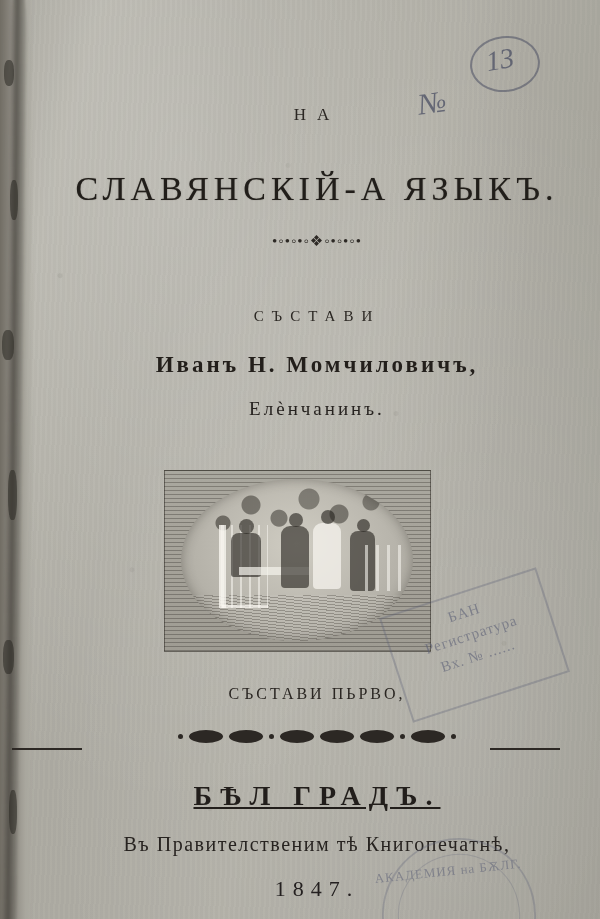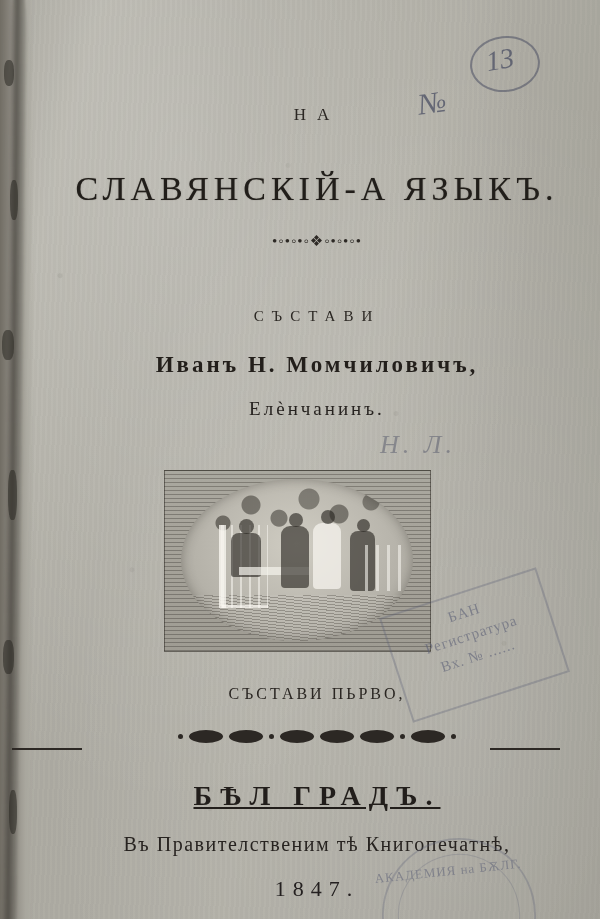--- a/index.html
+++ b/index.html
@@ -396,21 +396,20 @@
     <div class="line publisher">Въ Правителственим тѣ Книгопечатнѣ,</div>
     <div class="line year">1847.</div>
   </div>
 
   <div class="divider-left"></div>
   <div class="divider-right"></div>
 
   <div class="ink ink-no">№</div>
   <div class="ink ink-circle"></div>
   <div class="ink ink-circle-num">13</div>
-  <div class="ink ink-initials">Н. Л.</div>
 
   <div class="stamp-rect">
     <div>БАН</div>
     <div>Регистратура</div>
     <div>Вх. № ......</div>
   </div>
 
   <div class="stamp-round">
     <div class="stamp-round-inner"></div>
     <div class="stamp-round-text">АКАДЕМИЯ на БѪЛГ.</div>

